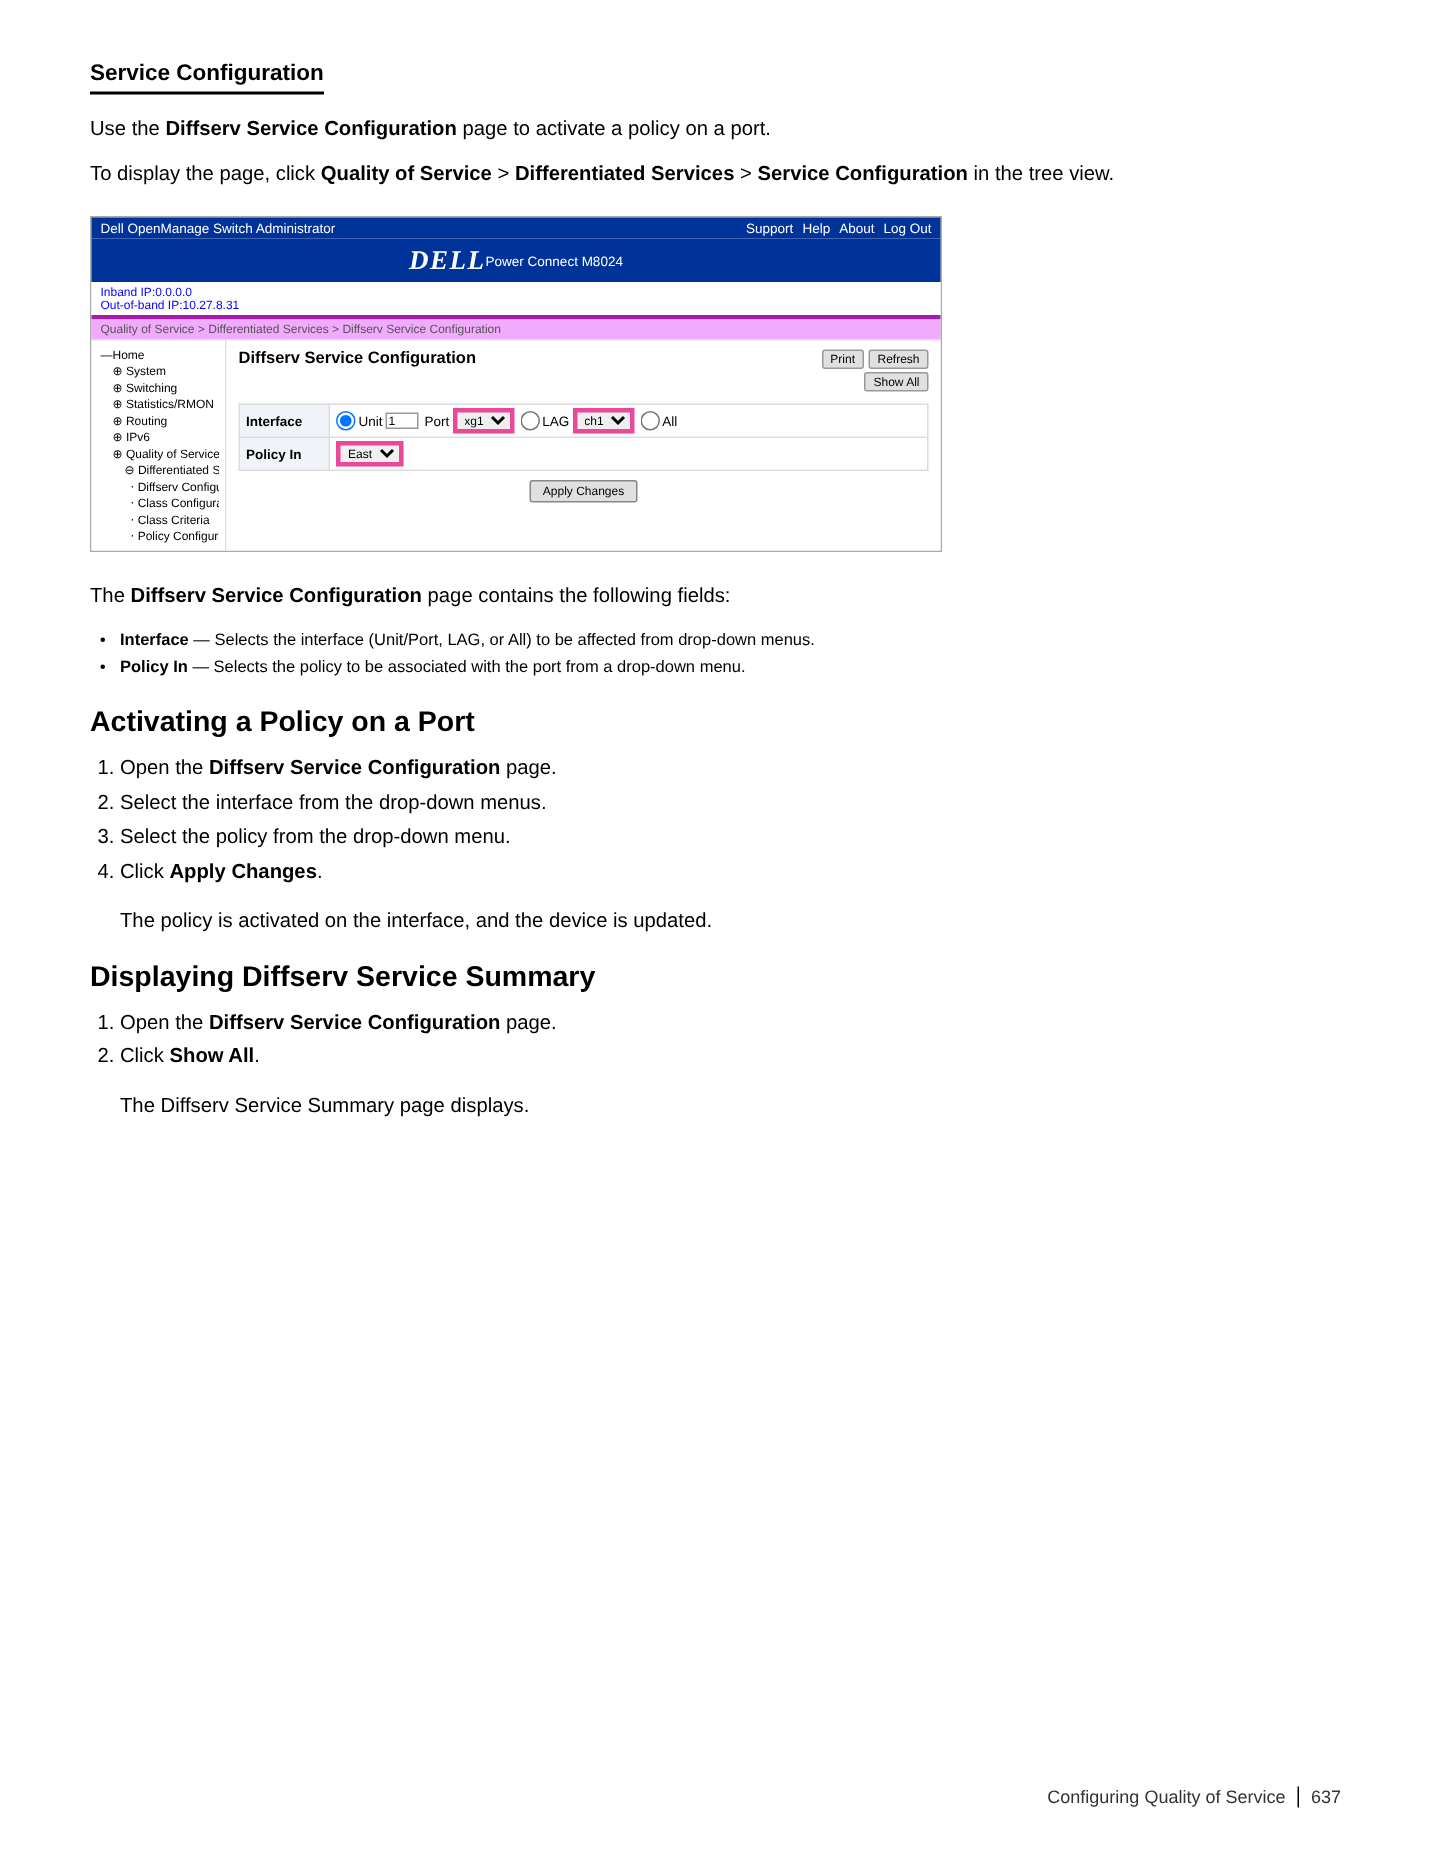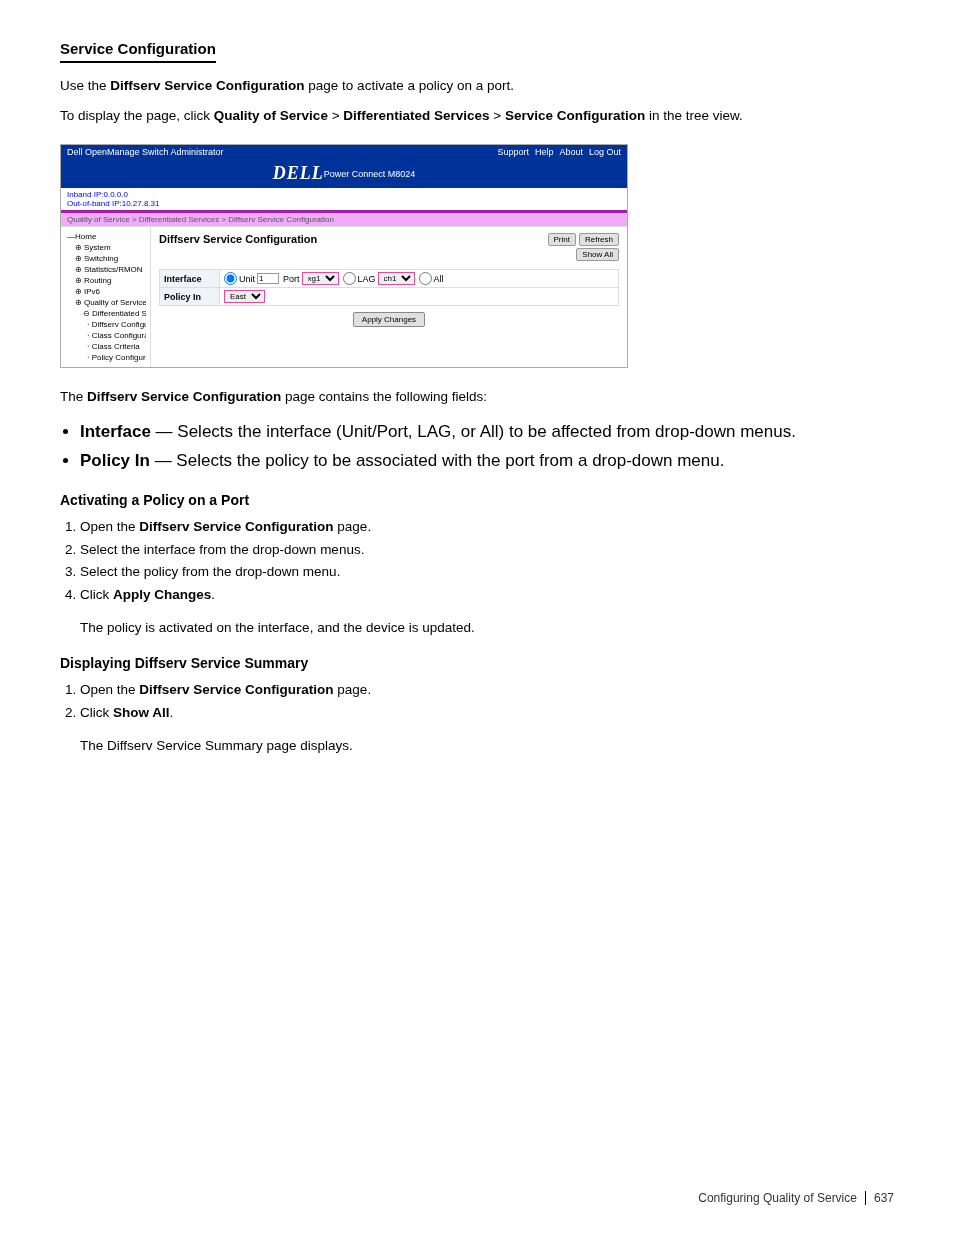--- a/index.html
+++ b/index.html
@@ -199,21 +199,21 @@
     .small-input {
       width: 22px;
       font-size: 8px;
       padding: 0 1px;
       border: 1px solid #999;
     }
 
     .small-select {
       font-size: 8px;
       padding: 0 1px;
-      border: 1px solid #ec4899;
+      border: 3px solid #ec4899;
     }
 
     .apply-btn {
       background: #e0e0e0;
       border: 1px solid #888;
       font-size: 8px;
       padding: 2px 8px;
       cursor: pointer;
       display: block;
       margin: 4px auto 0 auto;
@@ -224,27 +224,27 @@
     .section-text {
       font-size: 13.5px;
       margin-bottom: 10px;
       line-height: 1.6;
     }
     .bullet-list {
       margin-left: 20px;
       margin-bottom: 12px;
     }
     .bullet-list li {
-      font-size: 17px;
+      font-size: 11px;
       line-height: 1.7;
       list-style-type: disc;
     }
 
     .sub-heading {
-      font-size: 14px;
+      font-size: 19px;
       font-weight: bold;
       margin-bottom: 8px;
       margin-top: 16px;
     }
 
     .numbered-list {
       margin-left: 20px;
       margin-bottom: 10px;
     }
     .numbered-list li {

